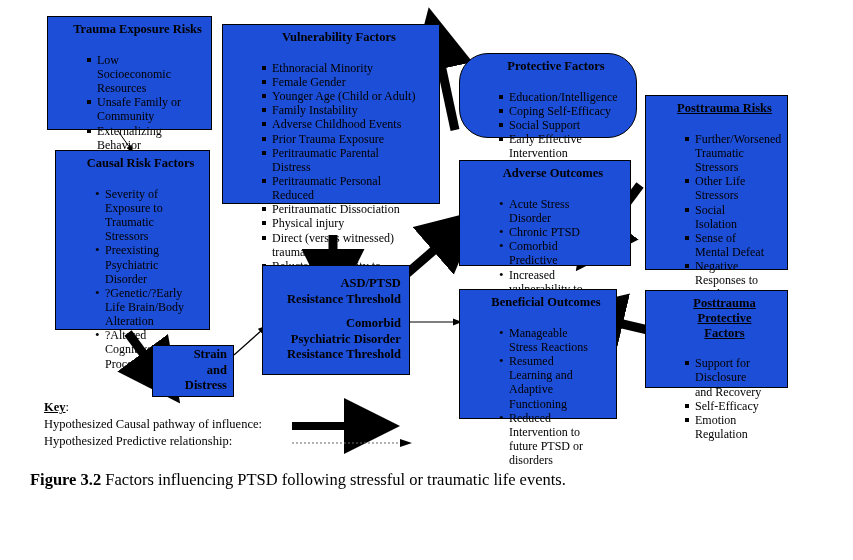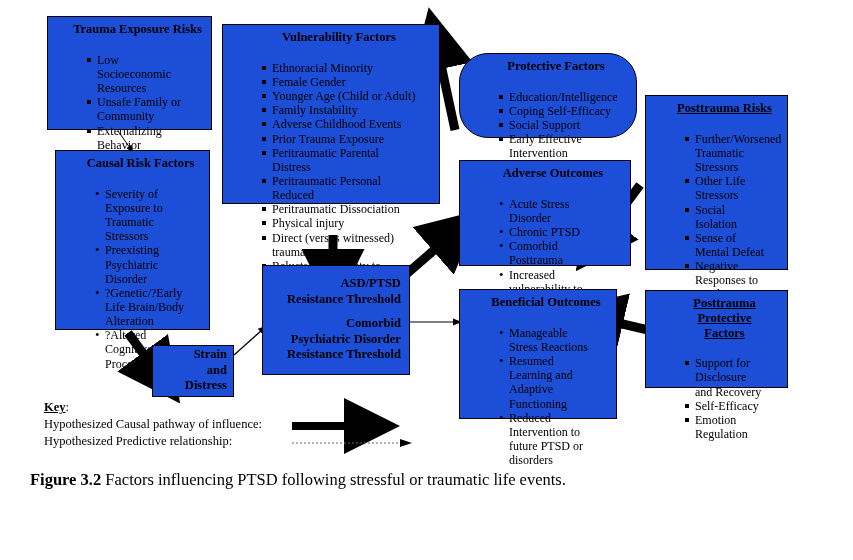--- a/index.html
+++ b/index.html
@@ -216,21 +216,21 @@
       <li>Negative Responses to Disclosure</li>
       <li>Delayed/No Treatment</li>
     </ul>
   </div>
 
   <div class="box" style="left:459px; top:160px; width:172px; height:106px;">
     <div class="box-title">Adverse Outcomes</div>
     <ul class="items dot">
       <li>Acute Stress Disorder</li>
       <li>Chronic PTSD</li>
-      <li>Comorbid Posttrauma</li>
+      <li>Comorbid Predictive</li>
       <li>Increased vulnerability to future PTSD or disorders</li>
     </ul>
   </div>
 
   <div class="box" style="left:459px; top:289px; width:158px; height:130px;">
     <div class="box-title">Beneficial Outcomes</div>
     <ul class="items dot">
       <li>Manageable Stress Reactions</li>
       <li>Resumed Learning and Adaptive Functioning</li>
       <li>Reduced Intervention to future PTSD or disorders</li>

